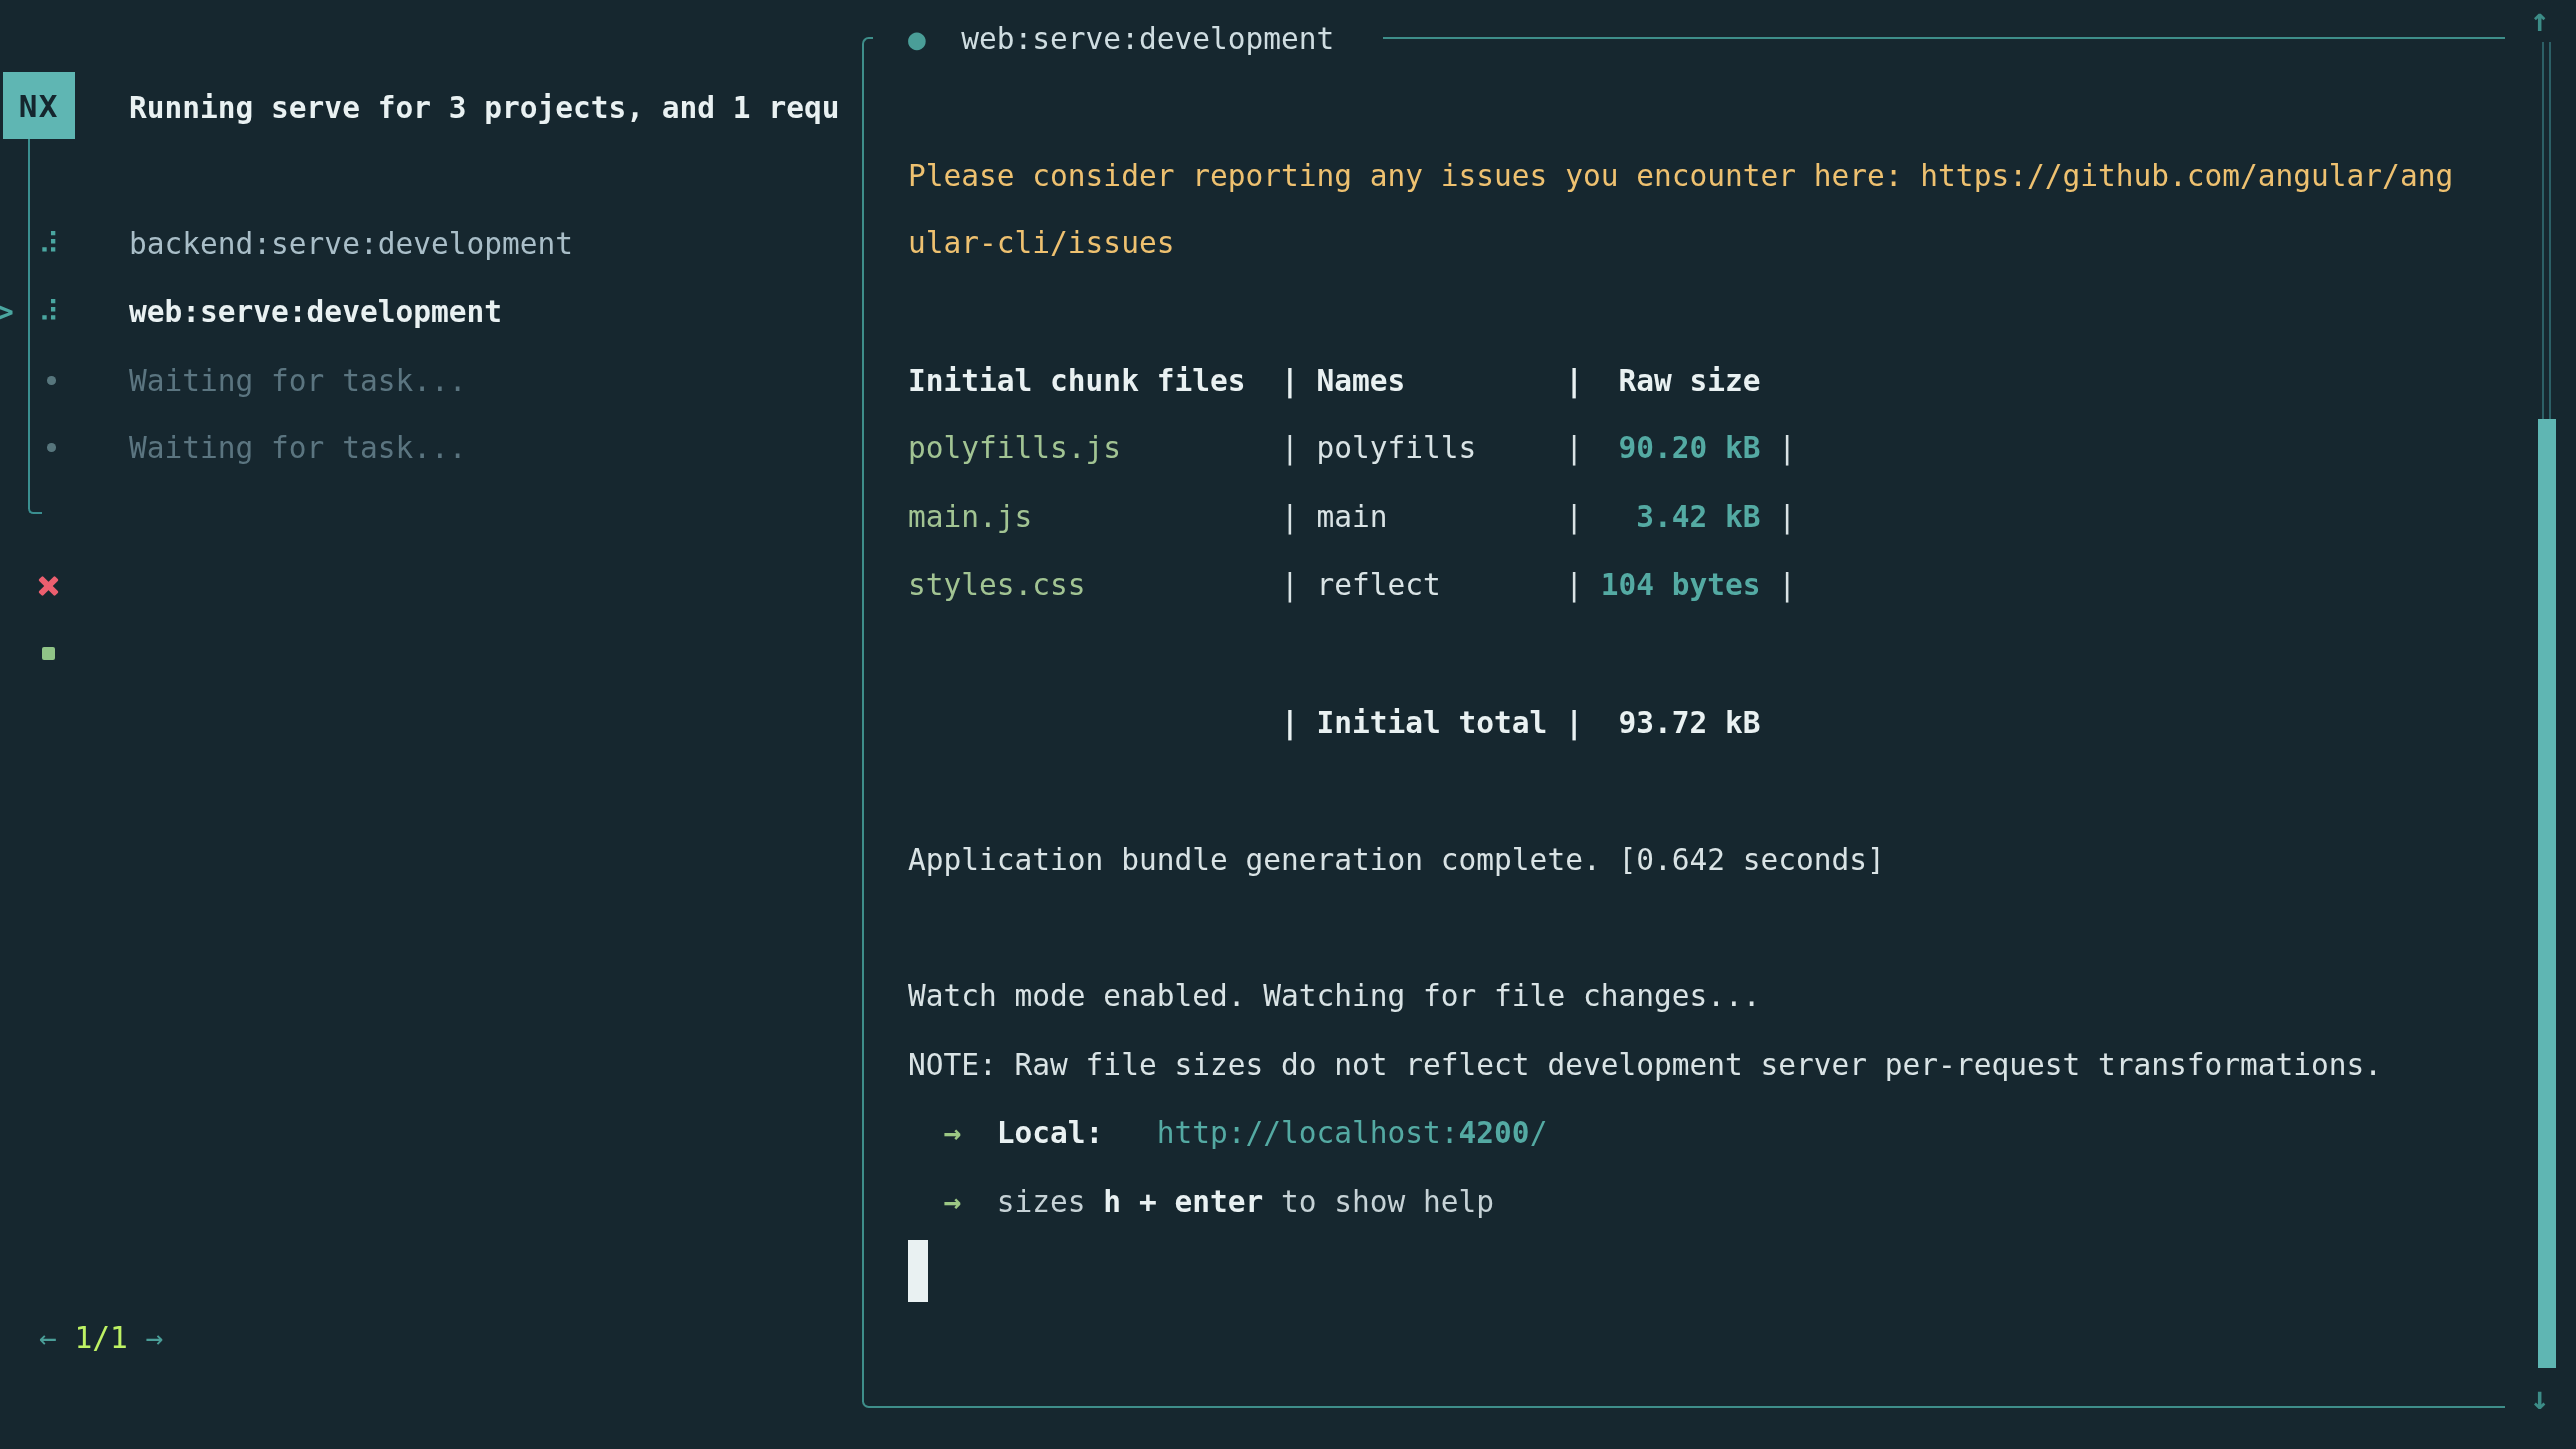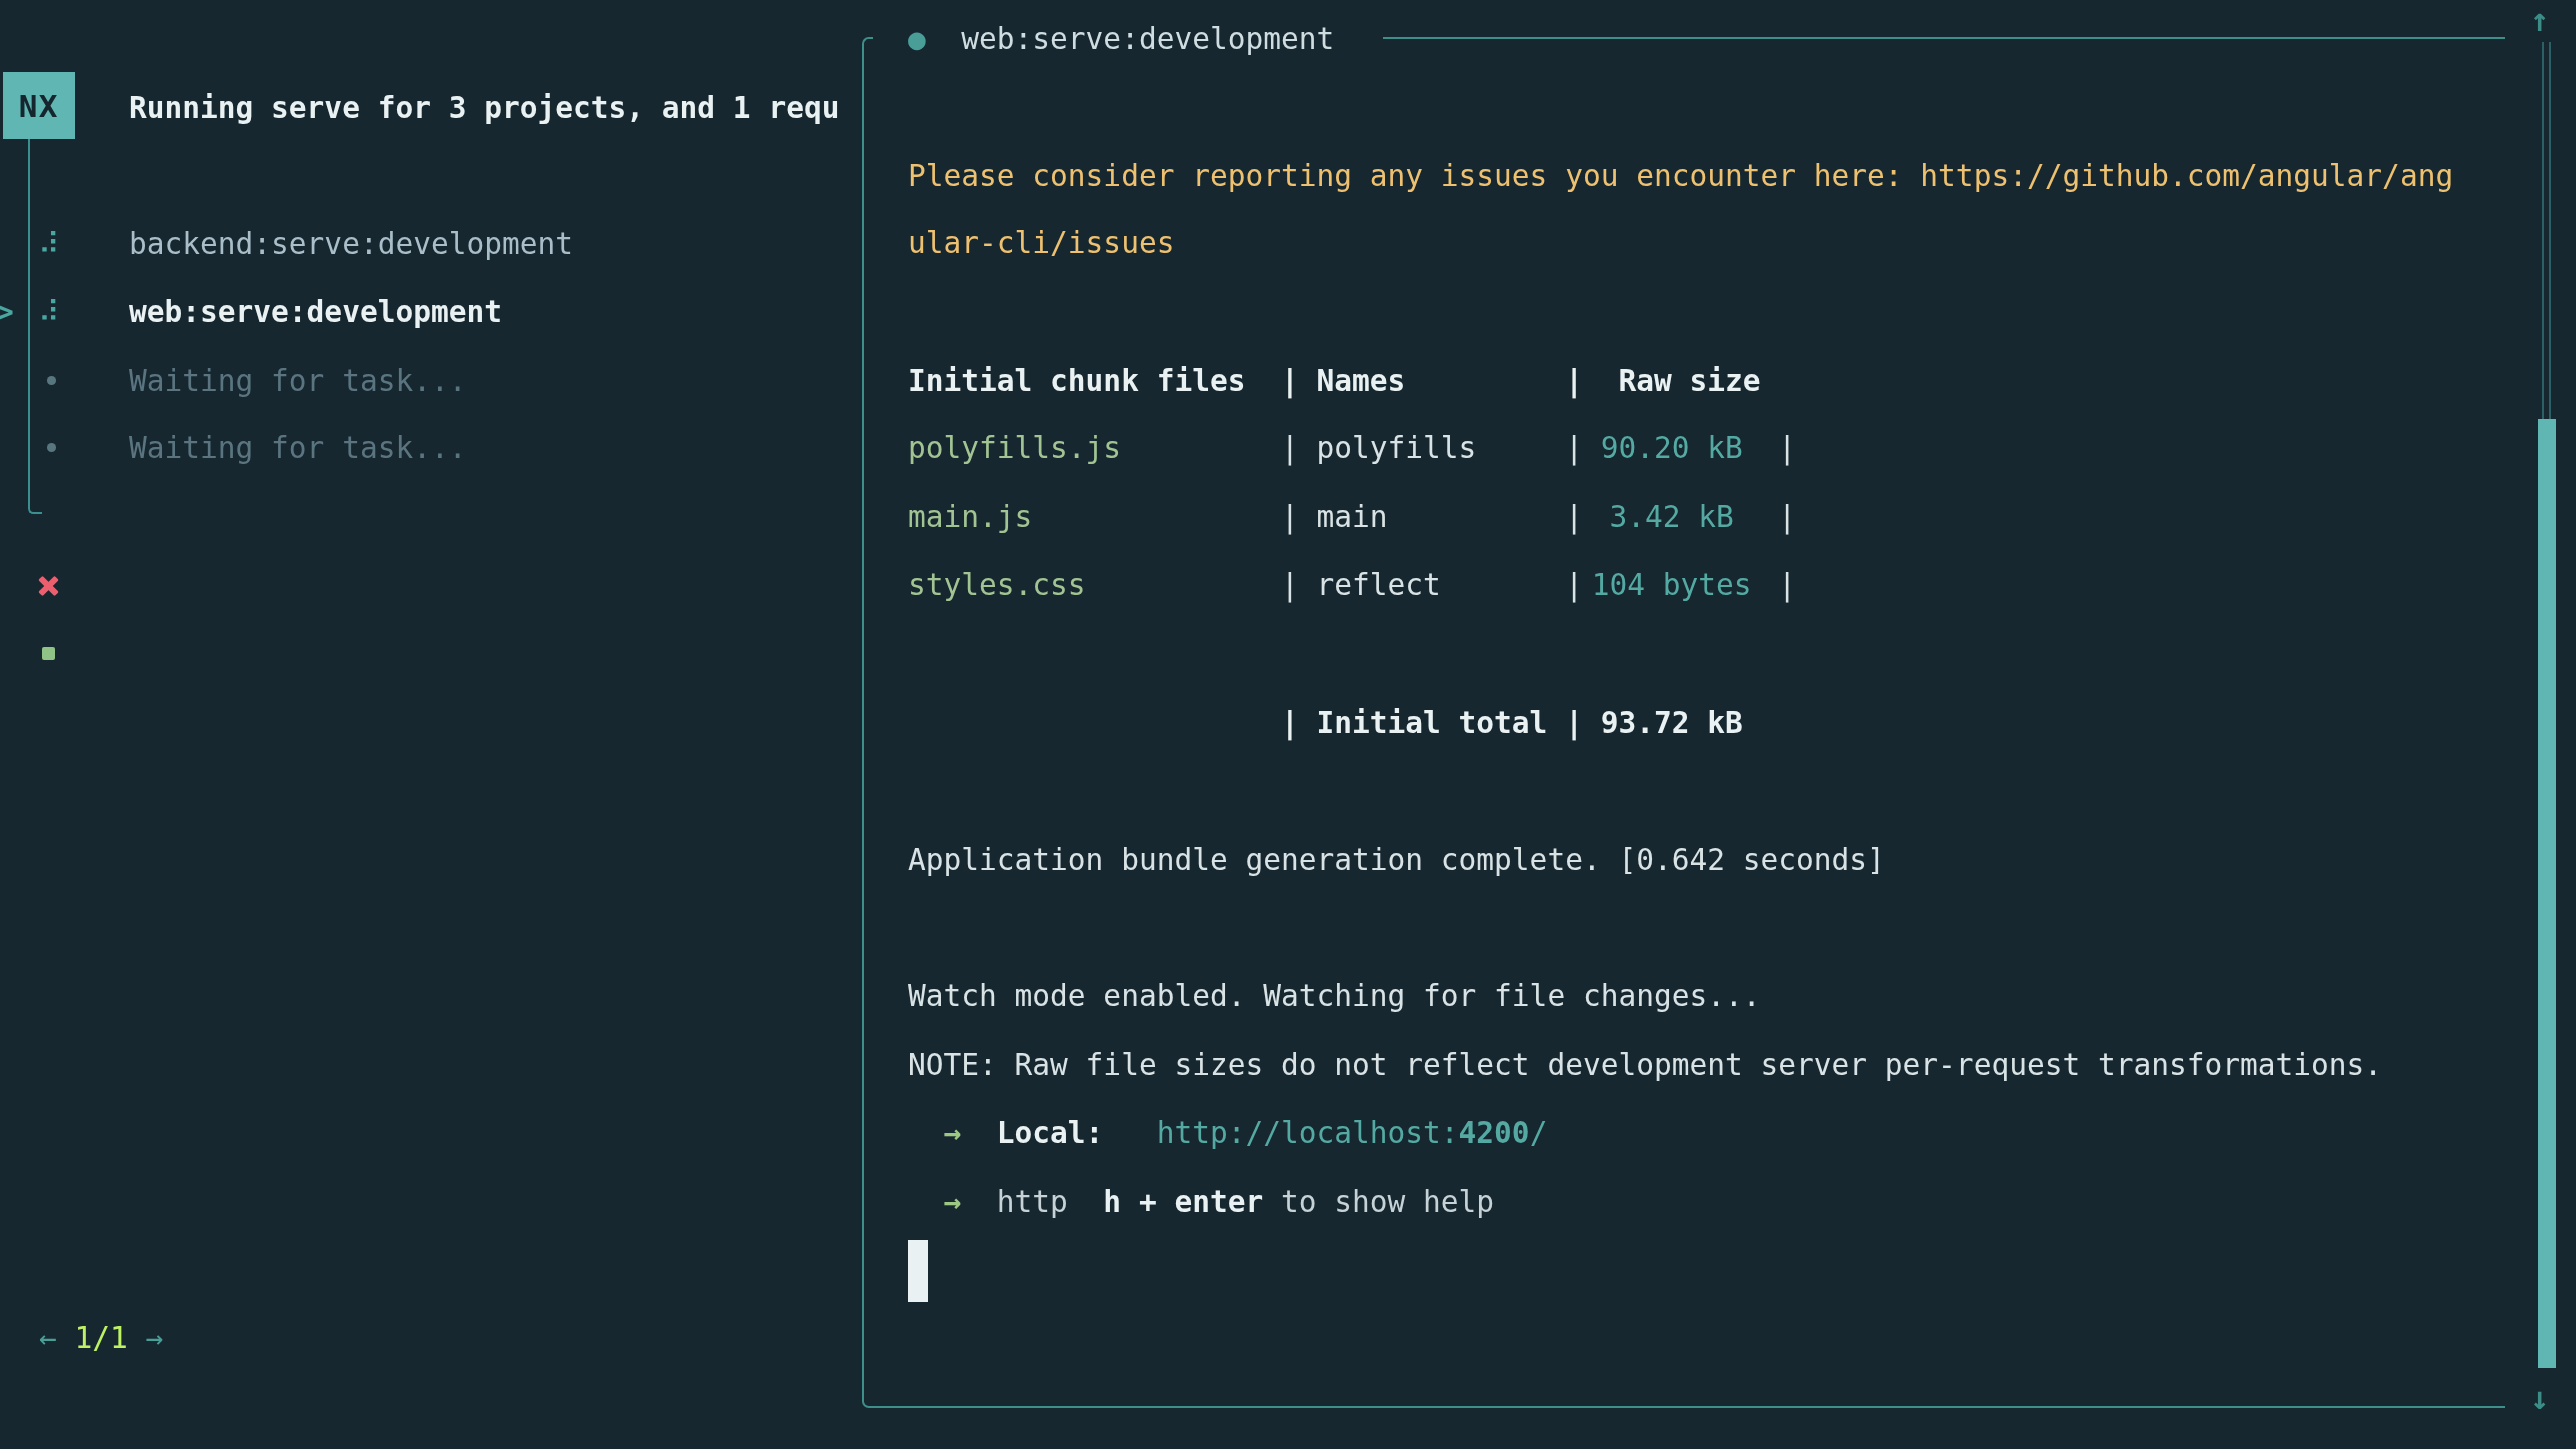--- a/index.html
+++ b/index.html
@@ -66,21 +66,21 @@
   #scroll-track{
     position:absolute;left:2542px;top:42px;width:5.4px;height:380px;
     border-left:2px solid #2c5f66;border-right:2px solid #2c5f66;
   }
   #scroll-thumb{position:absolute;left:2538px;top:419px;width:18px;height:949px;background:#5fb6b3;}
   .scroll-arrow{position:absolute;left:2530px;font-size:32px;line-height:35px;color:#3c8c87;font-weight:700;}
   #scroll-up{top:2.7px;}
   #scroll-down{top:1381px;}
 
   
-  .size-cell{left:38ch;width:10ch;text-align:center;}
+  .size-cell{left:38ch;width:10ch;text-align:right;font-weight:bold;}
 </style>
 </head>
 <body>
 
 <div id="screen">
 
   <div id="nx-badge">NX</div>
   <div id="nx-line"></div>
 
   <div class="line" id="app-title">Running serve for 3 projects, and 1 requ</div>
@@ -169,21 +169,21 @@
   <div class="line panel-line" style="top:1048px">NOTE: Raw file sizes do not reflect development server per-request transformations.</div>
 
   <div class="line panel-line" style="top:1116px">
     <span class="seg greenarrow" style="left:2ch">→</span>
     <span class="seg white b" style="left:5ch">Local:</span>
     <span class="seg teal" style="left:14ch"><span>http://localhost:</span><span class="b">4200</span><span>/</span></span>
   </div>
 
   <div class="line panel-line" style="top:1185px">
     <span class="seg greenarrow" style="left:2ch">→</span>
-    <span class="seg body-text" style="left:5ch">http</span>
+    <span class="seg body-text" style="left:5ch">sizes</span>
     <span class="seg white b" style="left:11ch">h + enter</span>
     <span class="seg body-text" style="left:21ch">to show help</span>
   </div>
 
   <div id="cursor"></div>
 
   <span class="scroll-arrow" id="scroll-up">↑</span>
   <div id="scroll-track"></div>
   <div id="scroll-thumb"></div>
   <span class="scroll-arrow" id="scroll-down">↓</span>

